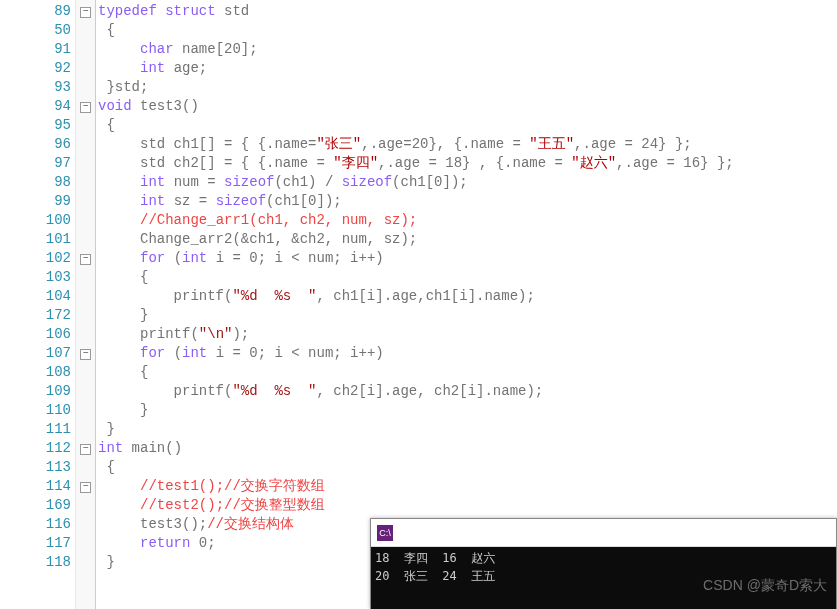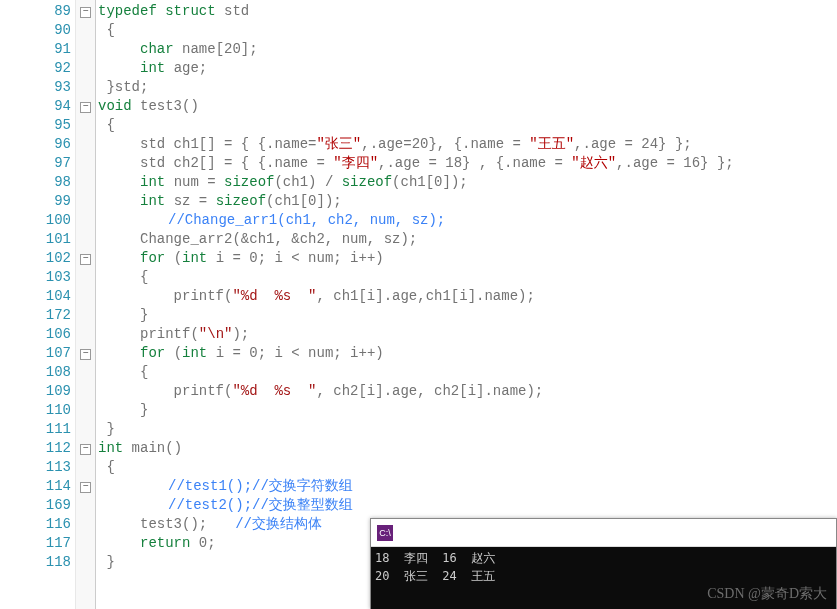--- a/index.html
+++ b/index.html
@@ -51,22 +51,22 @@
     }
     .code {
       flex: 1;
       padding-left: 2px;
       padding-top: 2px;
       line-height: 19px;
       white-space: pre;
       font-size: 14px;
     }
     .code-line { display: block; height: 19px; }
-    .kw { color: #15803d; }
-    .green { color: #3b82f6; margin-left: 28px; }
+    .kw { color: #8b5cf6; }
+    .green { color: #ef4444; }
     .red { color: #a31515; }
     .darkred { color: #b00000; }
     .black { color: #737373; }
     .console {
       position: absolute;
       top: 518px;
       left: 370px;
       width: 467px;
       height: 91px;
       border: 1px solid #888;
@@ -99,34 +99,34 @@
       color: #ccc;
       font-family: "NSimSun", Consolas, monospace;
       font-size: 12px;
       padding: 2px 4px;
       height: 62px;
       line-height: 18px;
       white-space: pre;
     }
     .watermark {
       position: absolute;
-      bottom: 6px;
+      bottom: 14px;
       right: 10px;
       color: rgba(150,150,150,0.7);
-      font-family: Liberation Serif, serif;
+      font-family: Liberation Sans, sans-serif;
       font-size: 14px;
     }
   </style>
 </head>
 <body>
 
 <div class="editor">
   <div class="gutter" id="gutter">
       <div>89</div>
-      <div>90</div>
+      <div>50</div>
       <div>91</div>
       <div>92</div>
       <div>93</div>
       <div>94</div>
       <div>95</div>
       <div>96</div>
       <div>97</div>
       <div>98</div>
       <div>99</div>
       <div>100</div>

